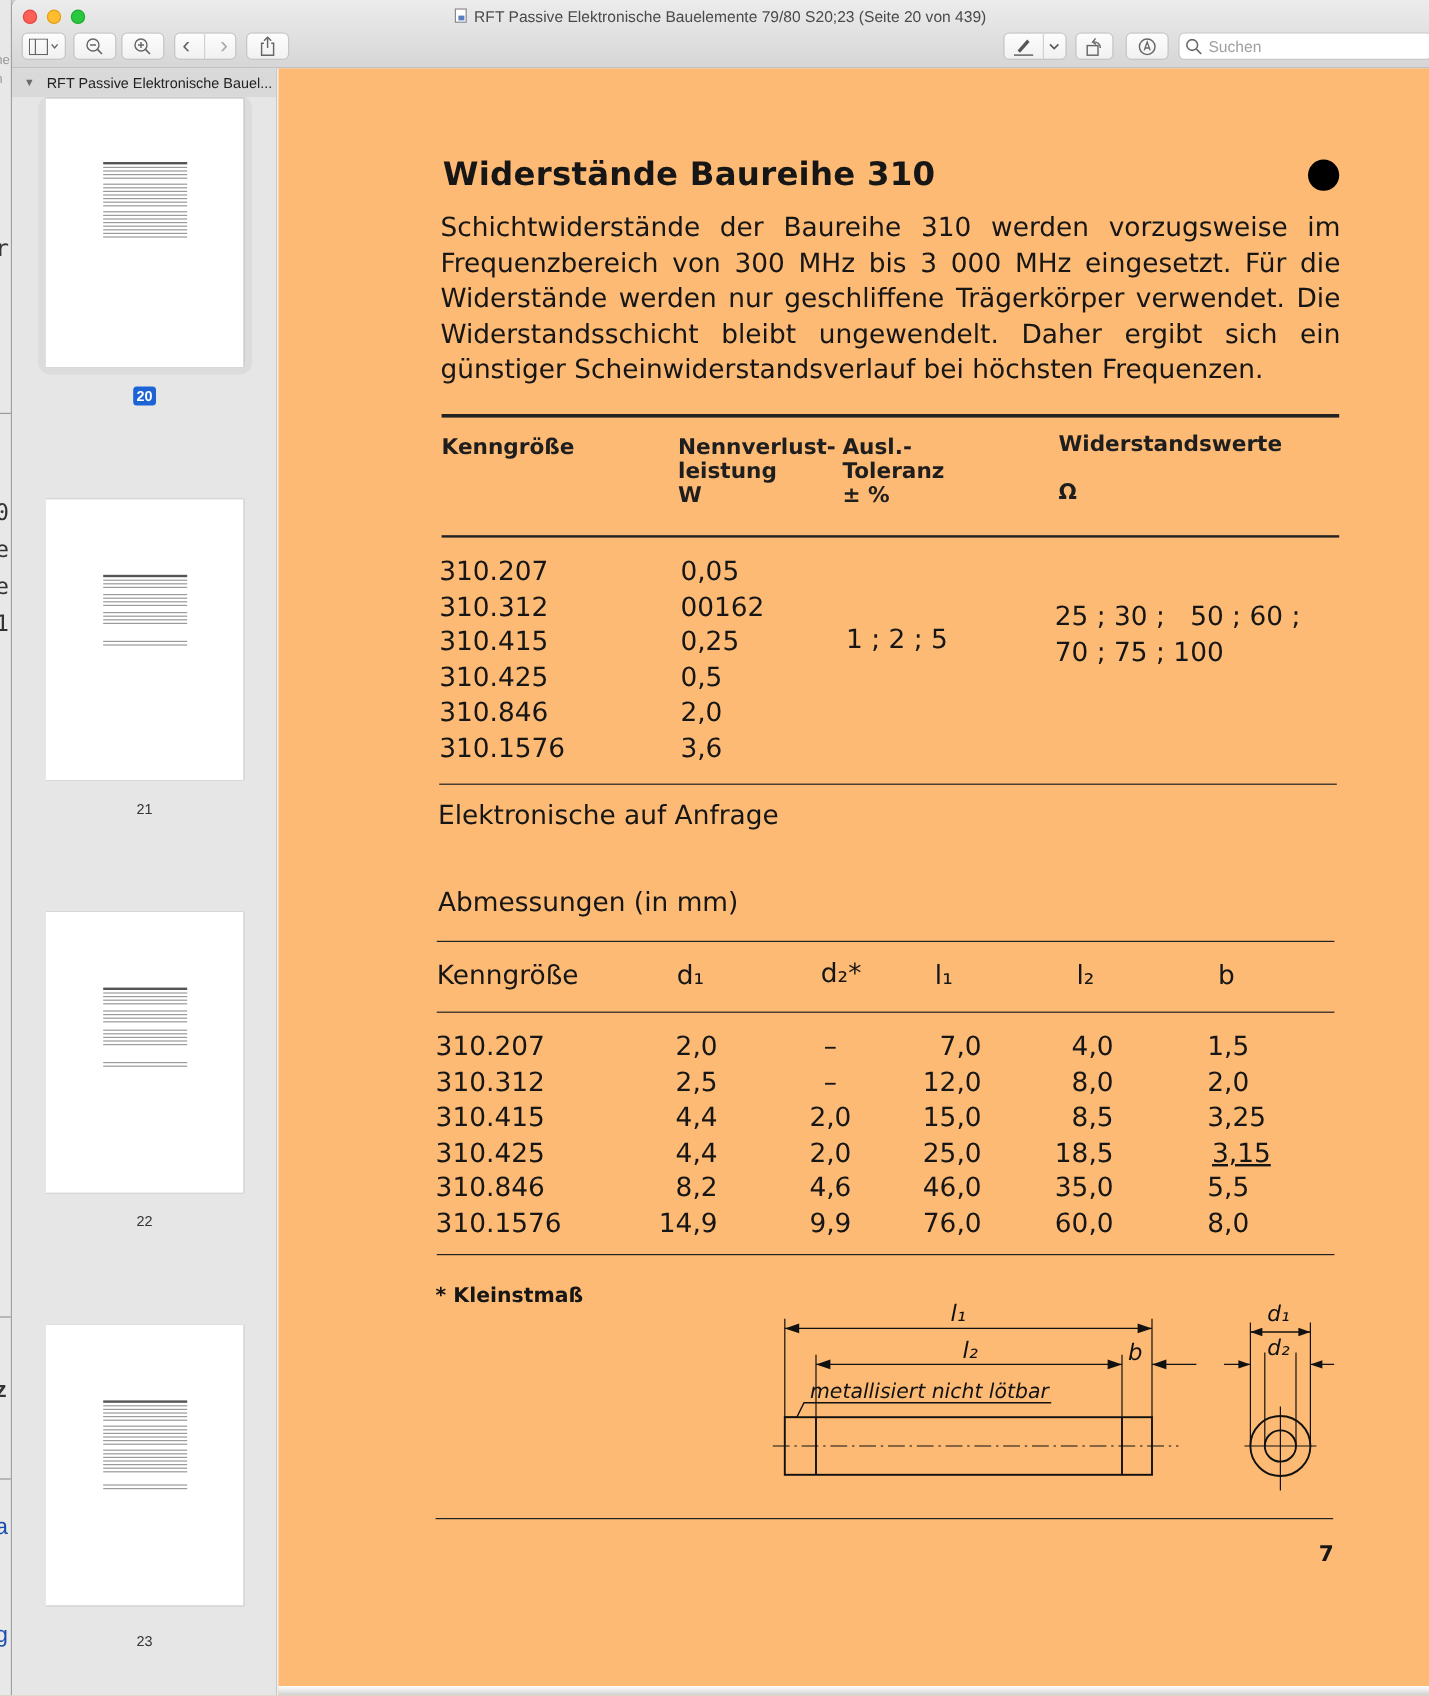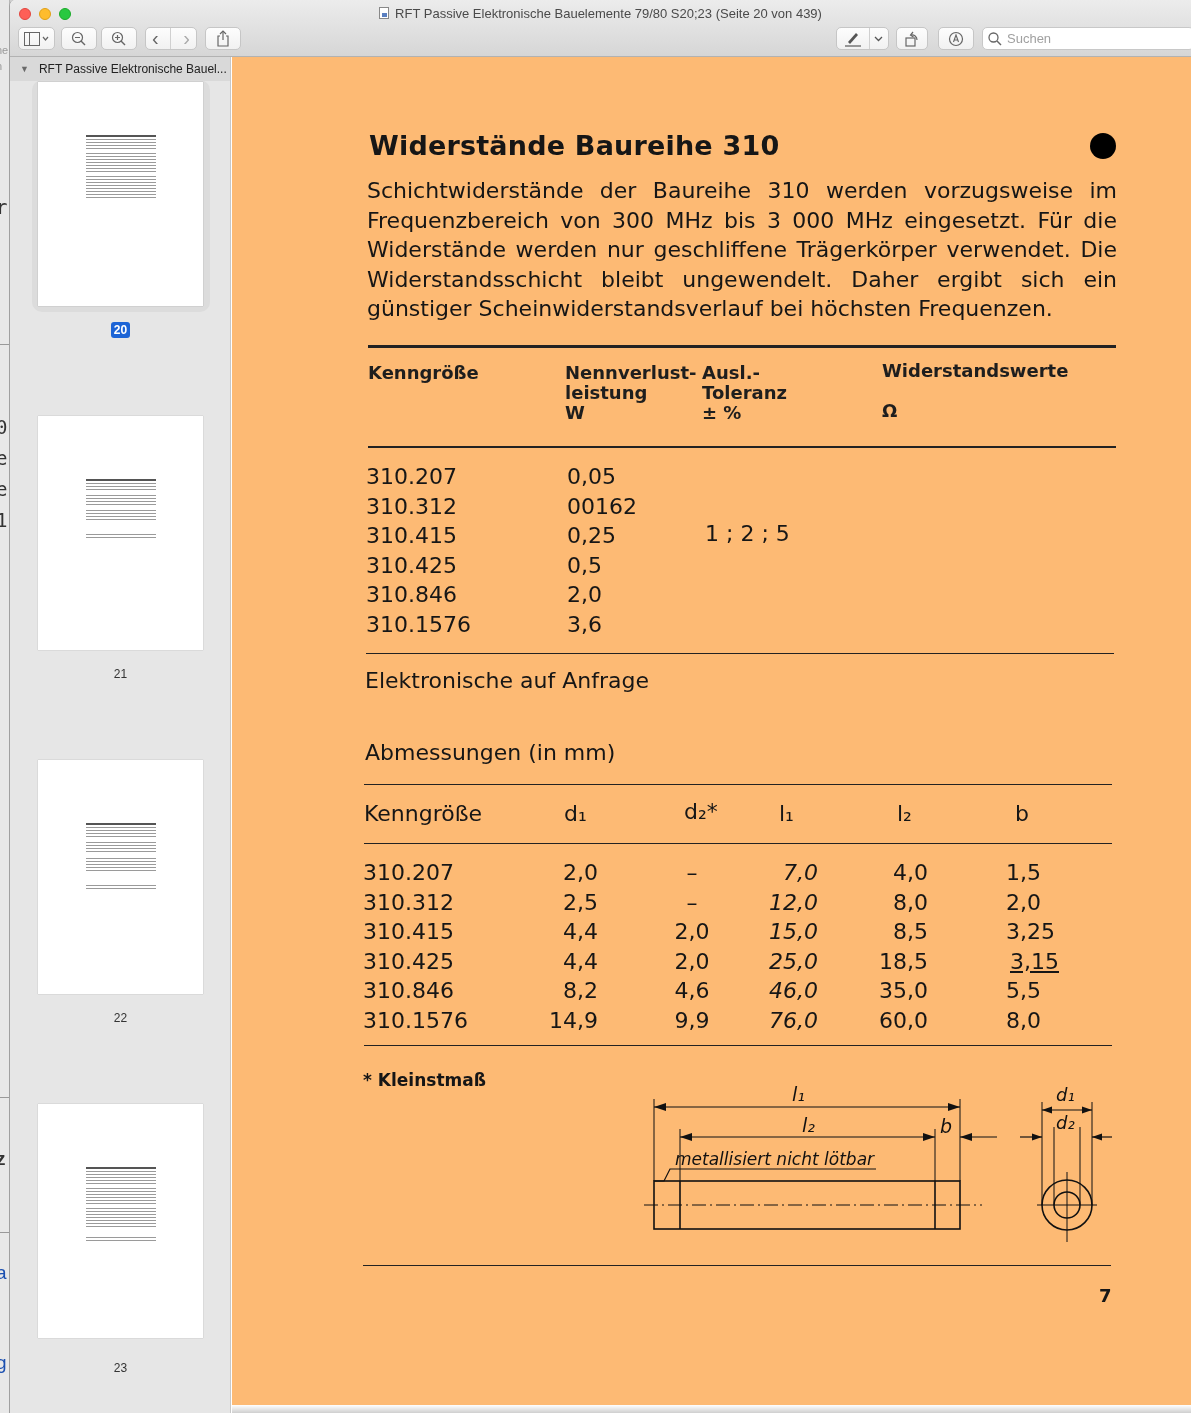--- a/index.html
+++ b/index.html
@@ -296,20 +296,24 @@
       </div>
       <div class="rowcol" style="left:335px; top:405px;">
         <div>0,05</div>
         <div>00162</div>
         <div>0,25</div>
         <div>0,5</div>
         <div>2,0</div>
         <div>3,6</div>
       </div>
       <div class="t" style="left:473px; top:464px;">1 ; 2 ; 5</div>
+      <div class="rowcol" style="left:647px; top:443px;">
+        <div style="white-space:pre;">25 ; 30 ;   50 ; 60 ;</div>
+        <div>70 ; 75 ; 100</div>
+      </div>
       <div class="rule thin" style="left:134px; top:596px; width:748px;"></div>
 
       <div class="t" style="left:133px; top:611px;">Elektronische auf Anfrage</div>
       <div class="t" style="left:133px; top:683px;">Abmessungen (in mm)</div>
 
       <div class="rule thin" style="left:132px; top:727px; width:748px;"></div>
       <div class="th2" style="left:132px; top:744px;">Kenngröße</div>
       <div class="th2" style="left:332px; top:744px;">d₁</div>
       <div class="th2" style="left:452px; top:742px;">d₂*</div>
       <div class="th2" style="left:547px; top:744px;">l₁</div>
@@ -334,21 +338,21 @@
         <div>14,9</div>
       </div>
       <div class="rowcol ctr" style="left:430px; top:801px; width:60px;">
         <div>–</div>
         <div>–</div>
         <div>2,0</div>
         <div>2,0</div>
         <div>4,6</div>
         <div>9,9</div>
       </div>
-      <div class="rowcol num" style="left:520px; top:801px; width:66px;font-style:italic;">
+      <div class="rowcol num" style="left:520px; top:801px; width:66px;">
         <div>7,0</div>
         <div>12,0</div>
         <div>15,0</div>
         <div>25,0</div>
         <div>46,0</div>
         <div>76,0</div>
       </div>
       <div class="rowcol num" style="left:630px; top:801px; width:66px;">
         <div>4,0</div>
         <div>8,0</div>

